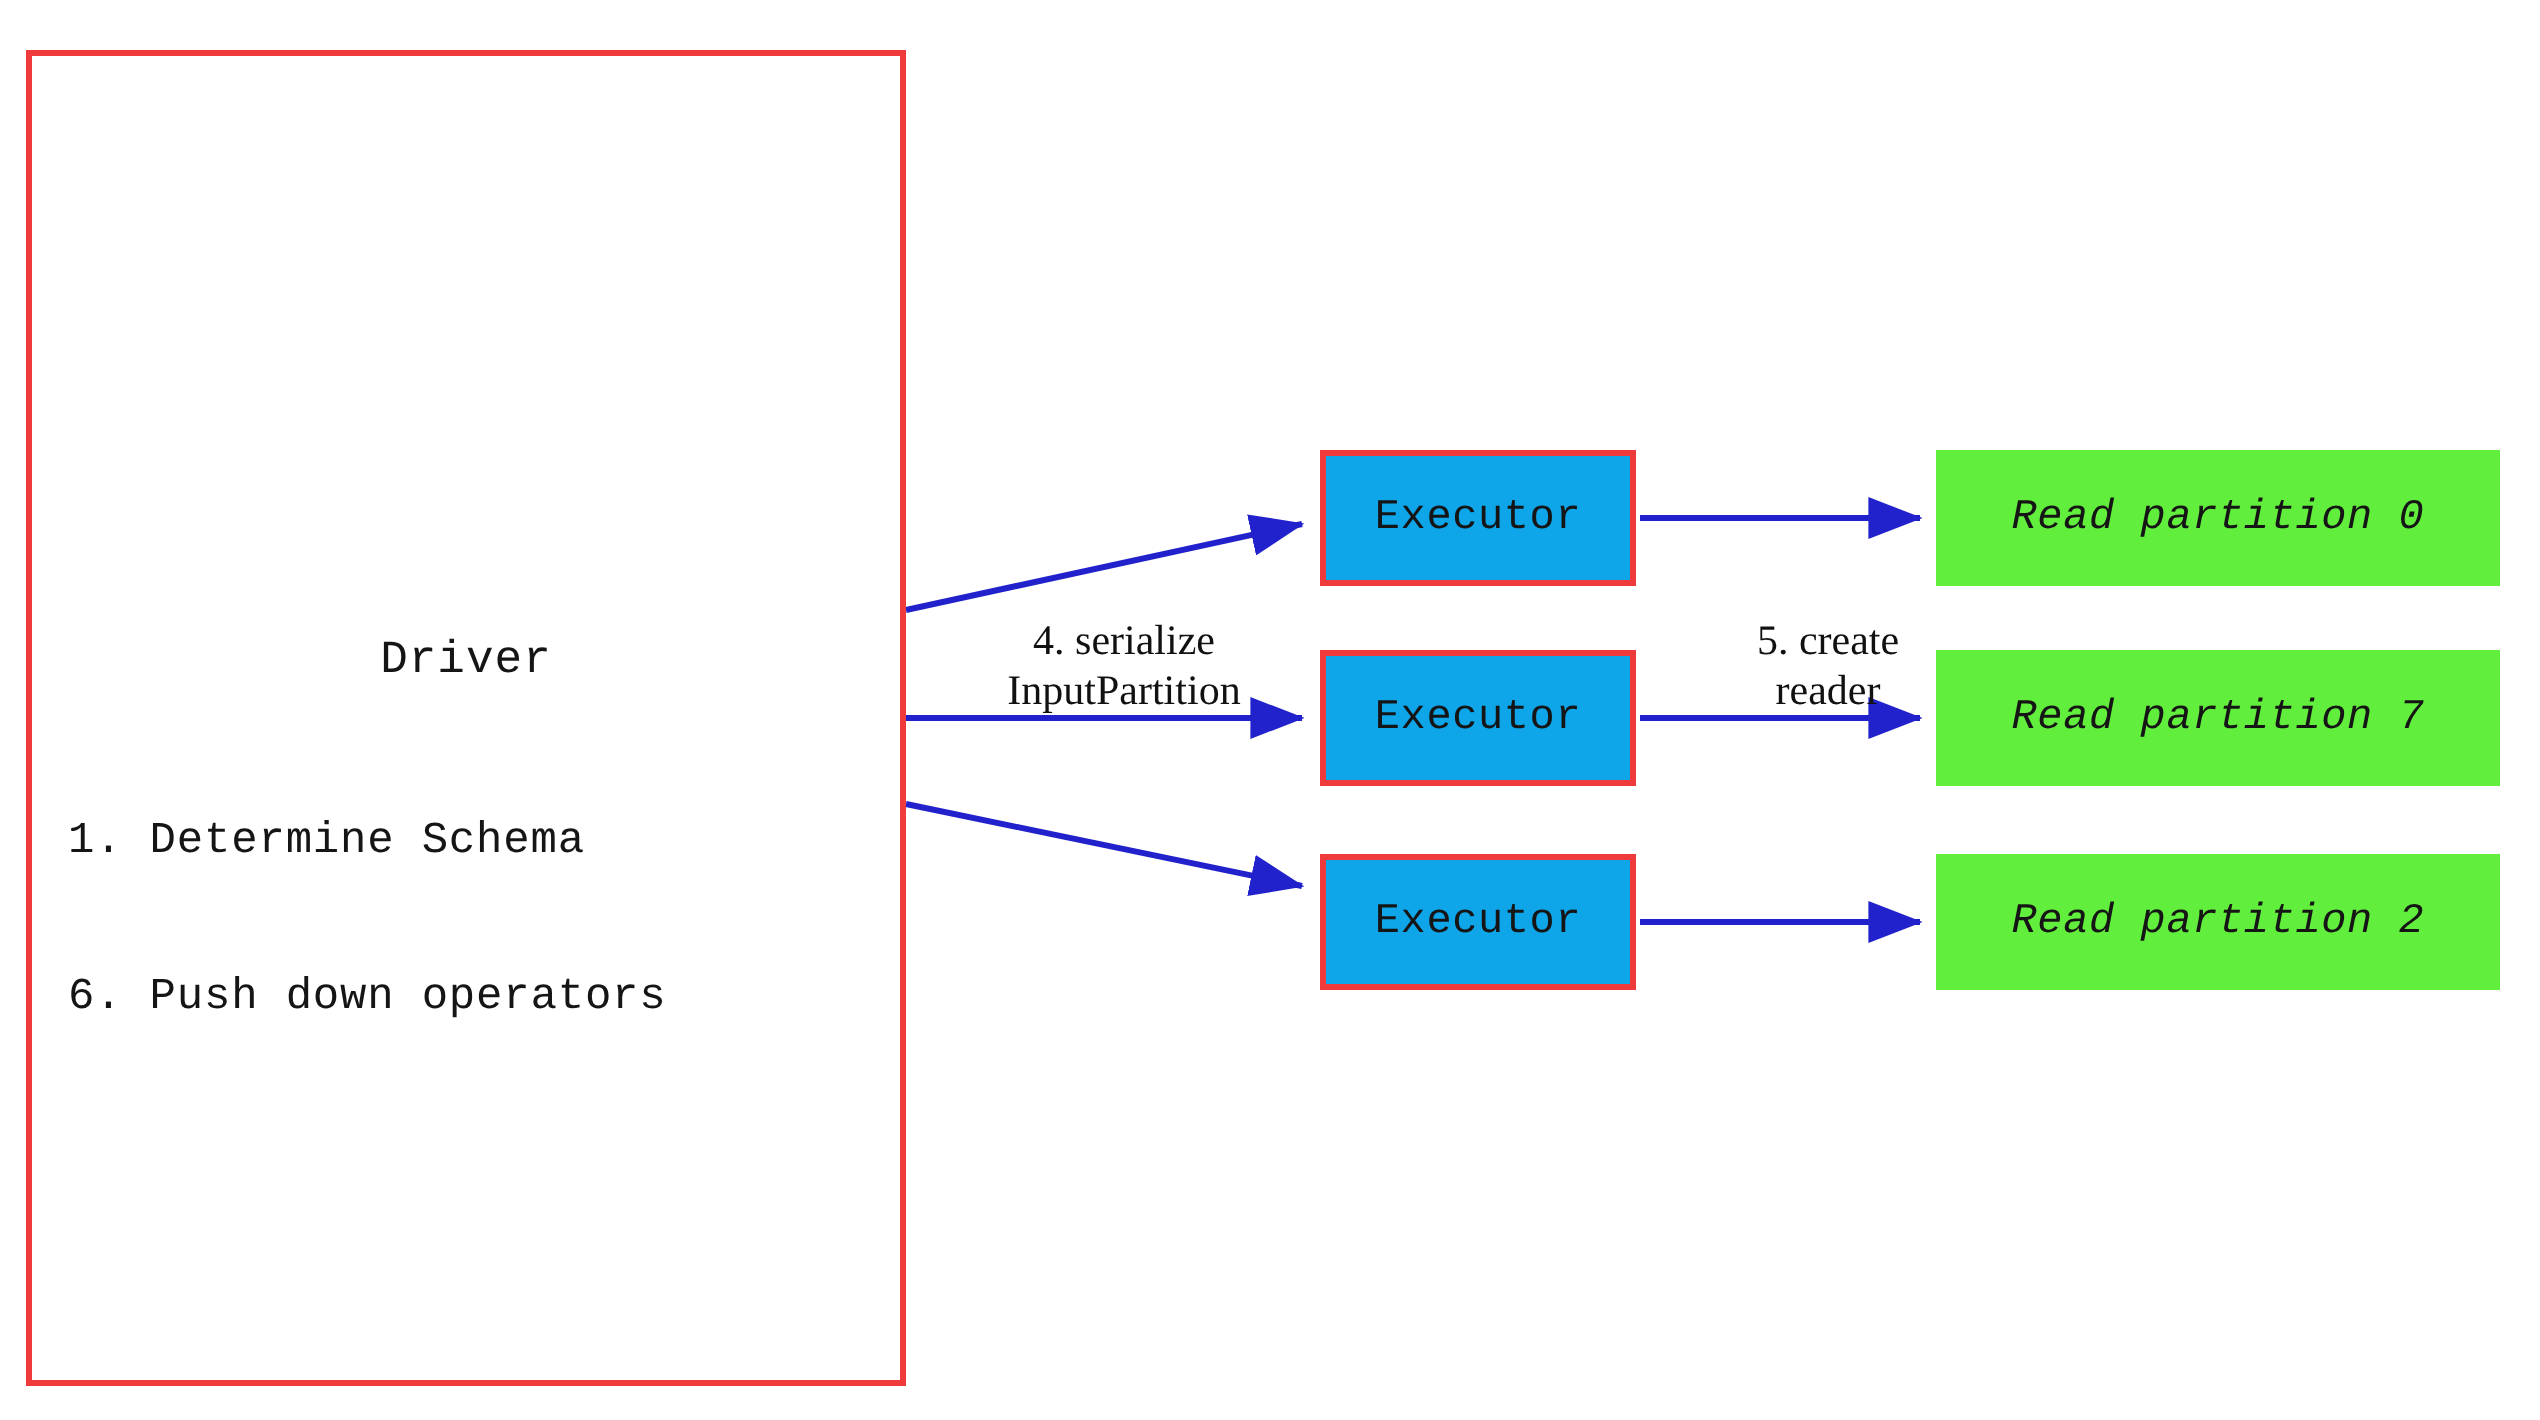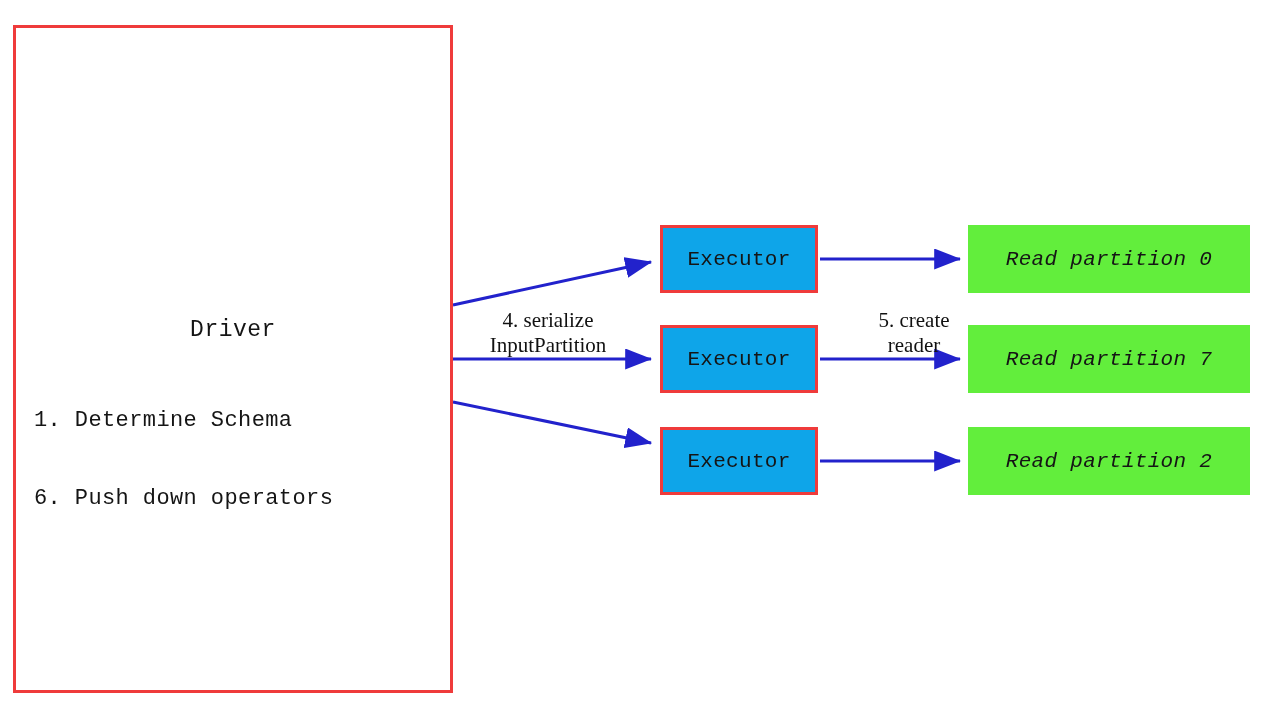--- a/index.html
+++ b/index.html
@@ -94,21 +94,21 @@
   .edge-label {
     position: absolute;
     font-family: "Liberation Serif", "DejaVu Serif", serif;
     font-size: 21px;
     line-height: 25px;
     color: #111111;
     text-align: center;
     white-space: pre-line;
   }
   .label-serialize {
-    left: 458px;
+    left: 472px;
     top: 308px;
     width: 180px;
   }
   .label-create {
     left: 853px;
     top: 308px;
     width: 122px;
   }
 </style>
 </head>

